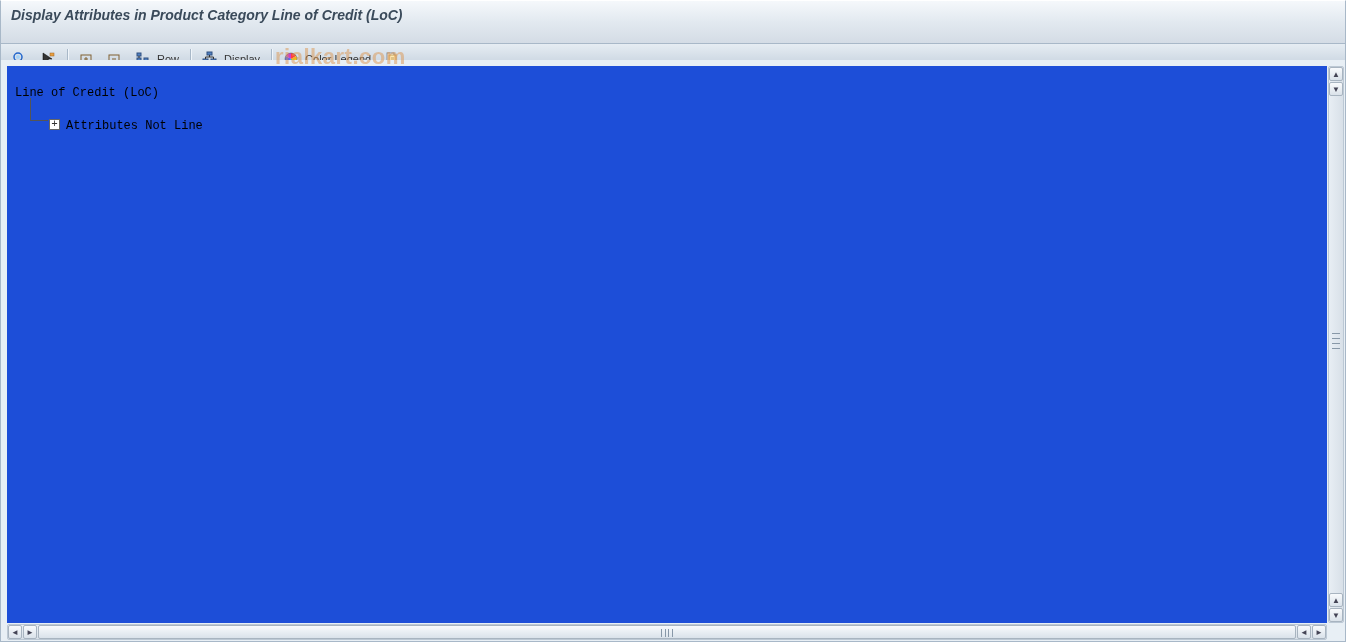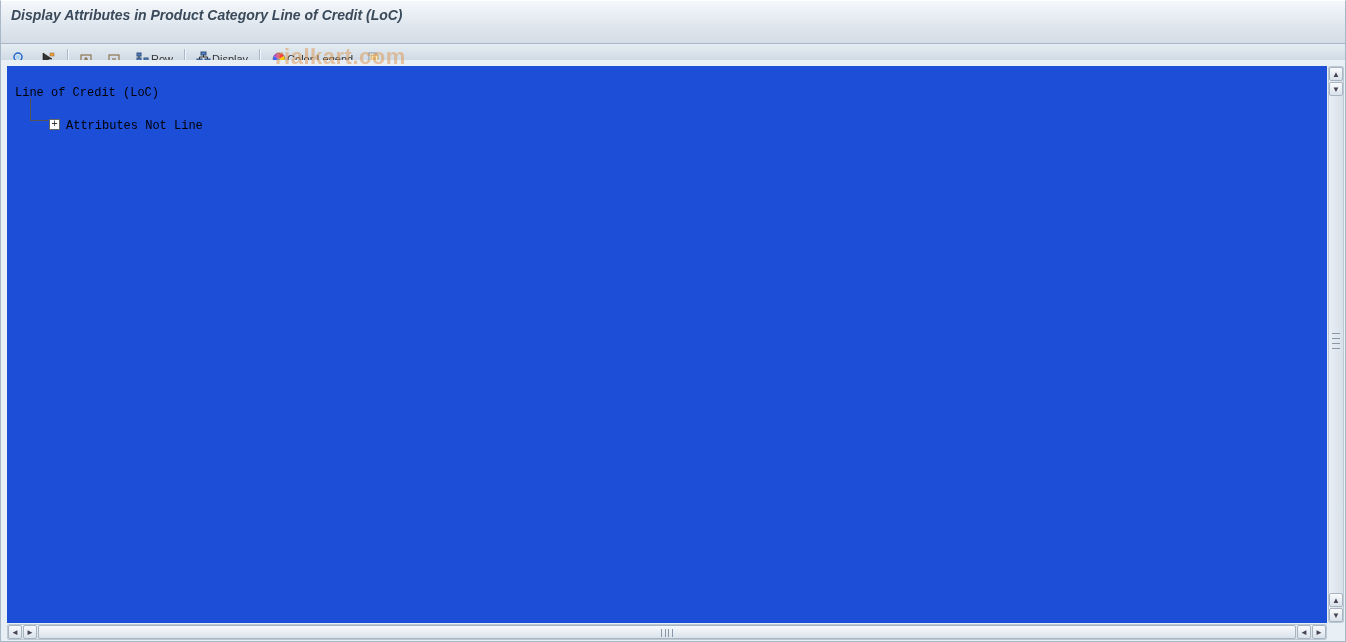--- a/index.html
+++ b/index.html
@@ -47,21 +47,21 @@
       align-items: center;
       justify-content: flex-end;
       height: 22px;
       min-width: 24px;
       padding: 0 4px;
       border: 1px solid transparent;
       border-radius: 2px;
       cursor: pointer;
       font-size: 11px;
       color: #333;
-      gap: 0;
+      gap: 6px;
     }
     
     .toolbar-sep {
       width: 1px;
       height: 20px;
       background: #a8b8c8;
       margin: 0 4px;
       box-shadow: 1px 0 0 #f0f5fa;
     }
     

